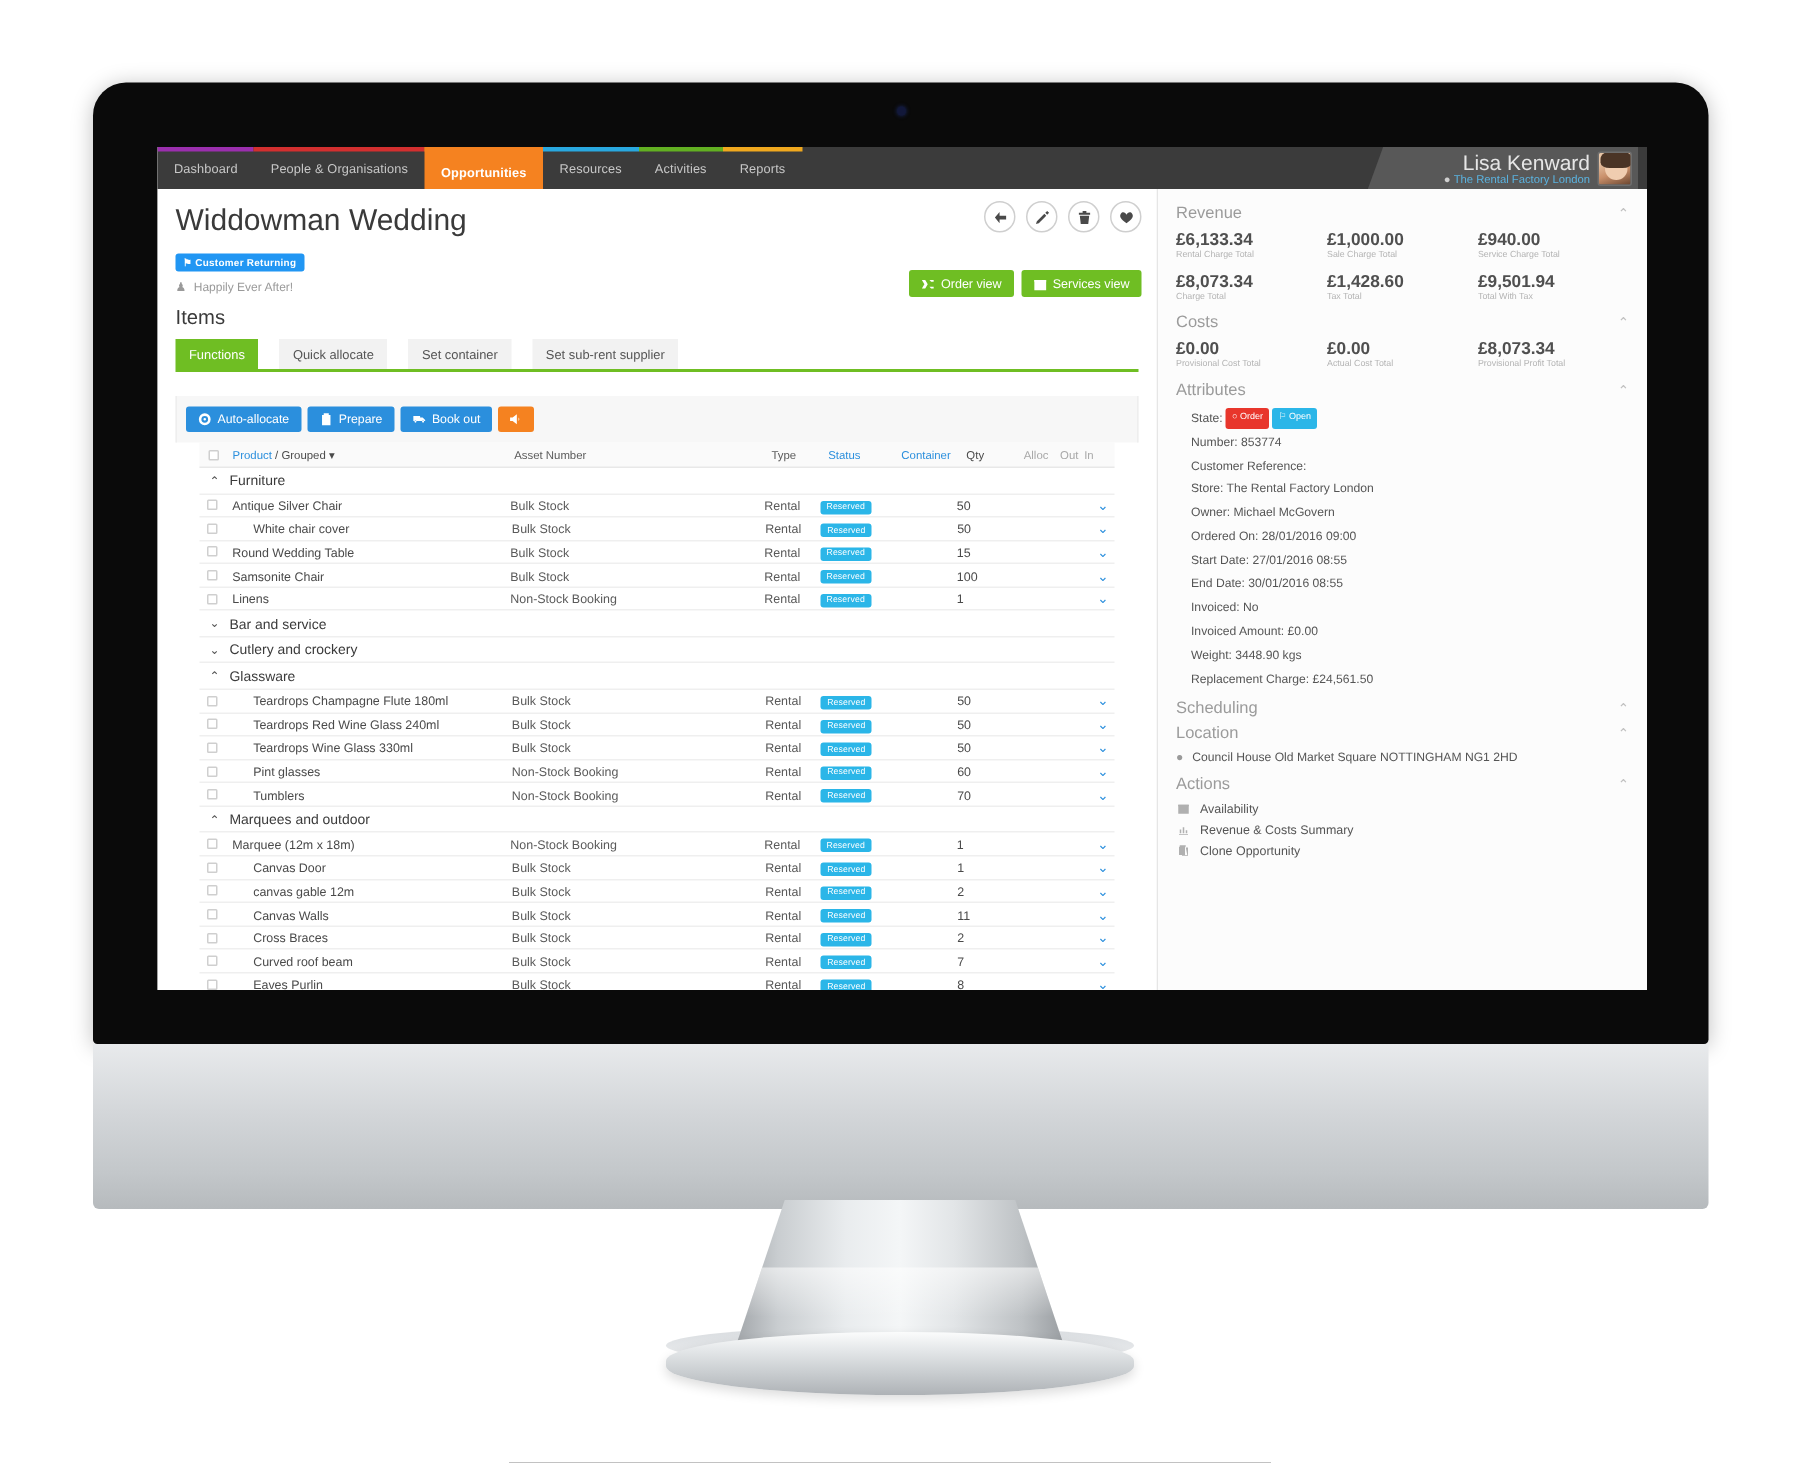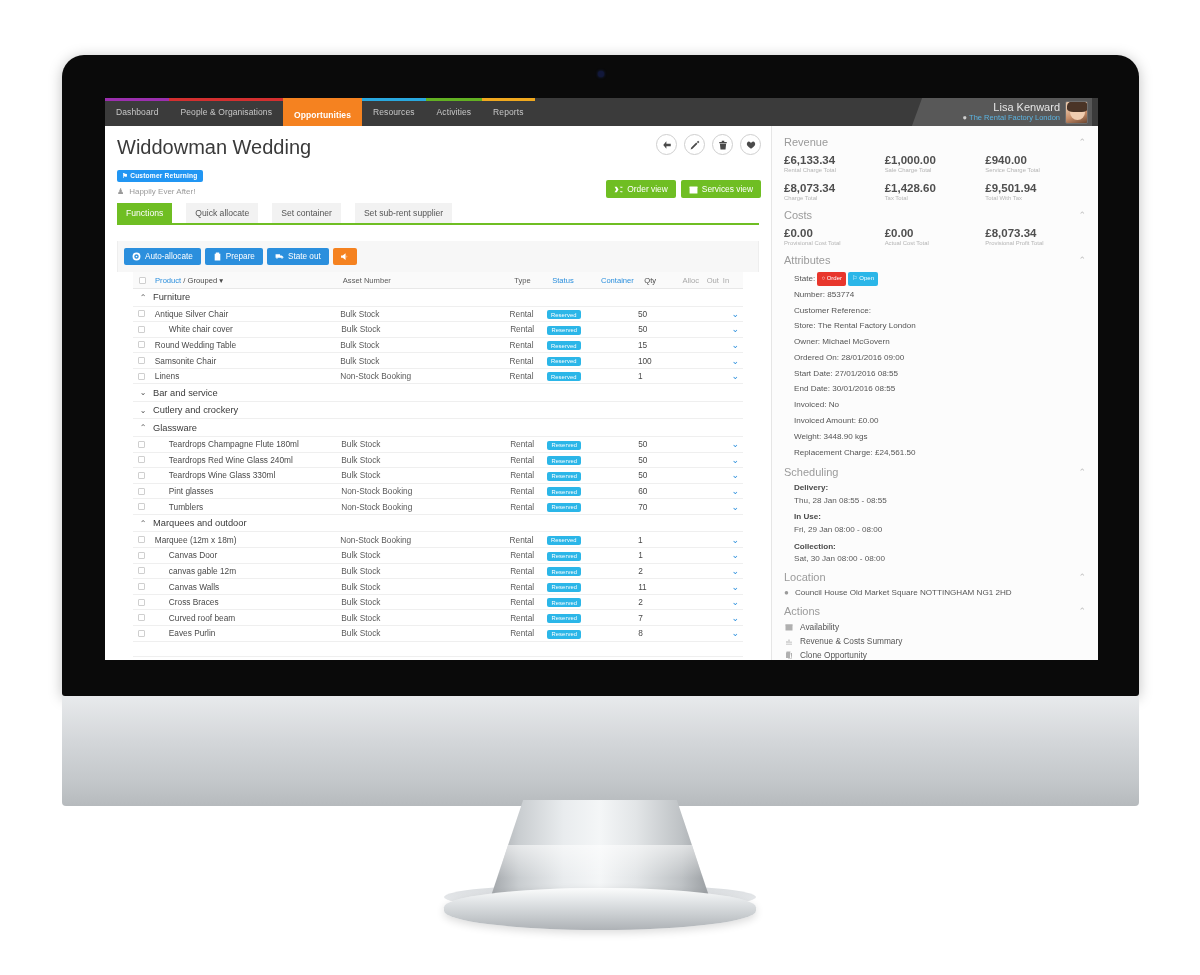--- a/index.html
+++ b/index.html
@@ -124,21 +124,21 @@
     transform: skewX(-20deg);
   }
   #nav-user-panel {
     position: relative;
     background: #585858;
     height: 28px;
     display: flex; align-items: center;
     padding: 0 4px 0 10px;
   }
   #user-meta { text-align: right; line-height: 1.15; padding-right: 5px; }
-  #user-name { font-size: 11px; color: #e6e6e6; }
+  #user-name { font-size: 14px; color: #e6e6e6; }
   #user-store { font-size: 7.5px; color: #5bb3e0; }
   #user-store .pin { color: #cfcfcf; margin-right: 2px; }
   #avatar {
     width: 23px; height: 23px;
     border-radius: 2px;
     background: linear-gradient(160deg,#e8c6a8 20%, #c98f6a 60%, #6b4630 100%);
     position: relative; overflow: hidden;
     border: 1px solid #6e6e6e;
   }
   #avatar::before {
@@ -368,20 +368,21 @@
         <div id="page-head">
           <h1 id="page-title">Widdowman Wedding</h1>
           <span id="badge-returning">
             <span>⚑</span>
             <span>Customer Returning</span>
           </span>
           <div id="subtitle-row">
             <span>♟</span>
             <span>Happily Ever After!</span>
           </div>
+          <h2 id="items-heading">Items</h2>
 
           <div id="head-actions">
             <div class="circle-btn">
               <svg viewBox="0 0 16 16">
                   <path d="M7 2 L2 8 L7 14 L7 10 L14 10 L14 6 L7 6 Z"></path>
                 </svg>
             </div>
             <div class="circle-btn">
               <svg viewBox="0 0 16 16">
                   <path d="M2 12 L10 4 L12 6 L4 14 L1 15 Z M11 3 L13 1 L15 3 L13 5 Z"></path>
@@ -433,21 +434,21 @@
             <div class="blue-btn">
               <svg viewBox="0 0 16 16">
                 <path d="M5 1h6v2H5zM3 3h10v12H3z"></path>
               </svg>
               <span>Prepare</span>
             </div>
             <div class="blue-btn">
               <svg viewBox="0 0 16 16">
                 <path d="M1 4h8v6H1zM9 6h3l3 3v1H9zM3.5 12a1.2 1.2 0 100-2.4 1.2 1.2 0 000 2.4zm9 0a1.2 1.2 0 100-2.4 1.2 1.2 0 000 2.4z"></path>
               </svg>
-              <span>State out</span>
+              <span>Book out</span>
             </div>
             <div class="orange-btn">
               <svg viewBox="0 0 16 16">
                 <path d="M1 6h3l5-4v12L4 10H1zM11 6c1.2.6 1.2 3.4 0 4"></path>
               </svg>
             </div>
           </div>
 
         <div id="items-table">
           <div class="t-row t-head">
@@ -833,34 +834,20 @@
               <div class="sp-attr">Invoiced Amount: £0.00</div>
               <div class="sp-attr">Weight: 3448.90 kgs</div>
               <div class="sp-attr">Replacement Charge: £24,561.50</div>
             </div>
         </div>
 
         <div class="sp-section-head">
           <span>Scheduling</span>
           <span class="caret">⌃</span>
         </div>
-        <div id="sched-host">
-            <div class="sched-block">
-              <div class="sched-label">Delivery:</div>
-              <div class="sched-value">Thu, 28 Jan 08:55 - 08:55</div>
-            </div>
-            <div class="sched-block">
-              <div class="sched-label">In Use:</div>
-              <div class="sched-value">Fri, 29 Jan 08:00 - 08:00</div>
-            </div>
-            <div class="sched-block">
-              <div class="sched-label">Collection:</div>
-              <div class="sched-value">Sat, 30 Jan 08:00 - 08:00</div>
-            </div>
-          </div>
 
         <div class="sp-section-head">
           <span>Location</span>
           <span class="caret">⌃</span>
         </div>
         <div class="loc-row">
           <span class="pin">●</span>
           <span>Council House Old Market Square NOTTINGHAM NG1 2HD</span>
         </div>
 

